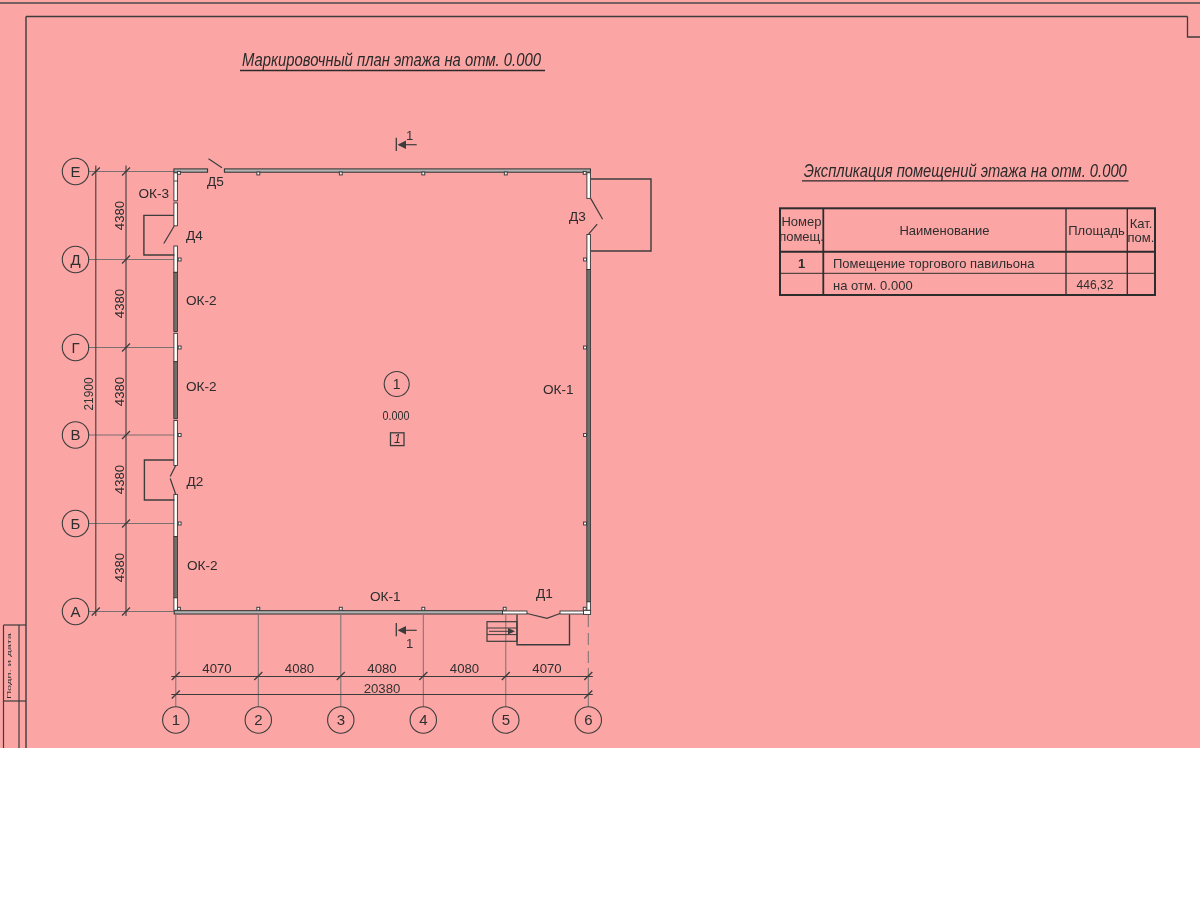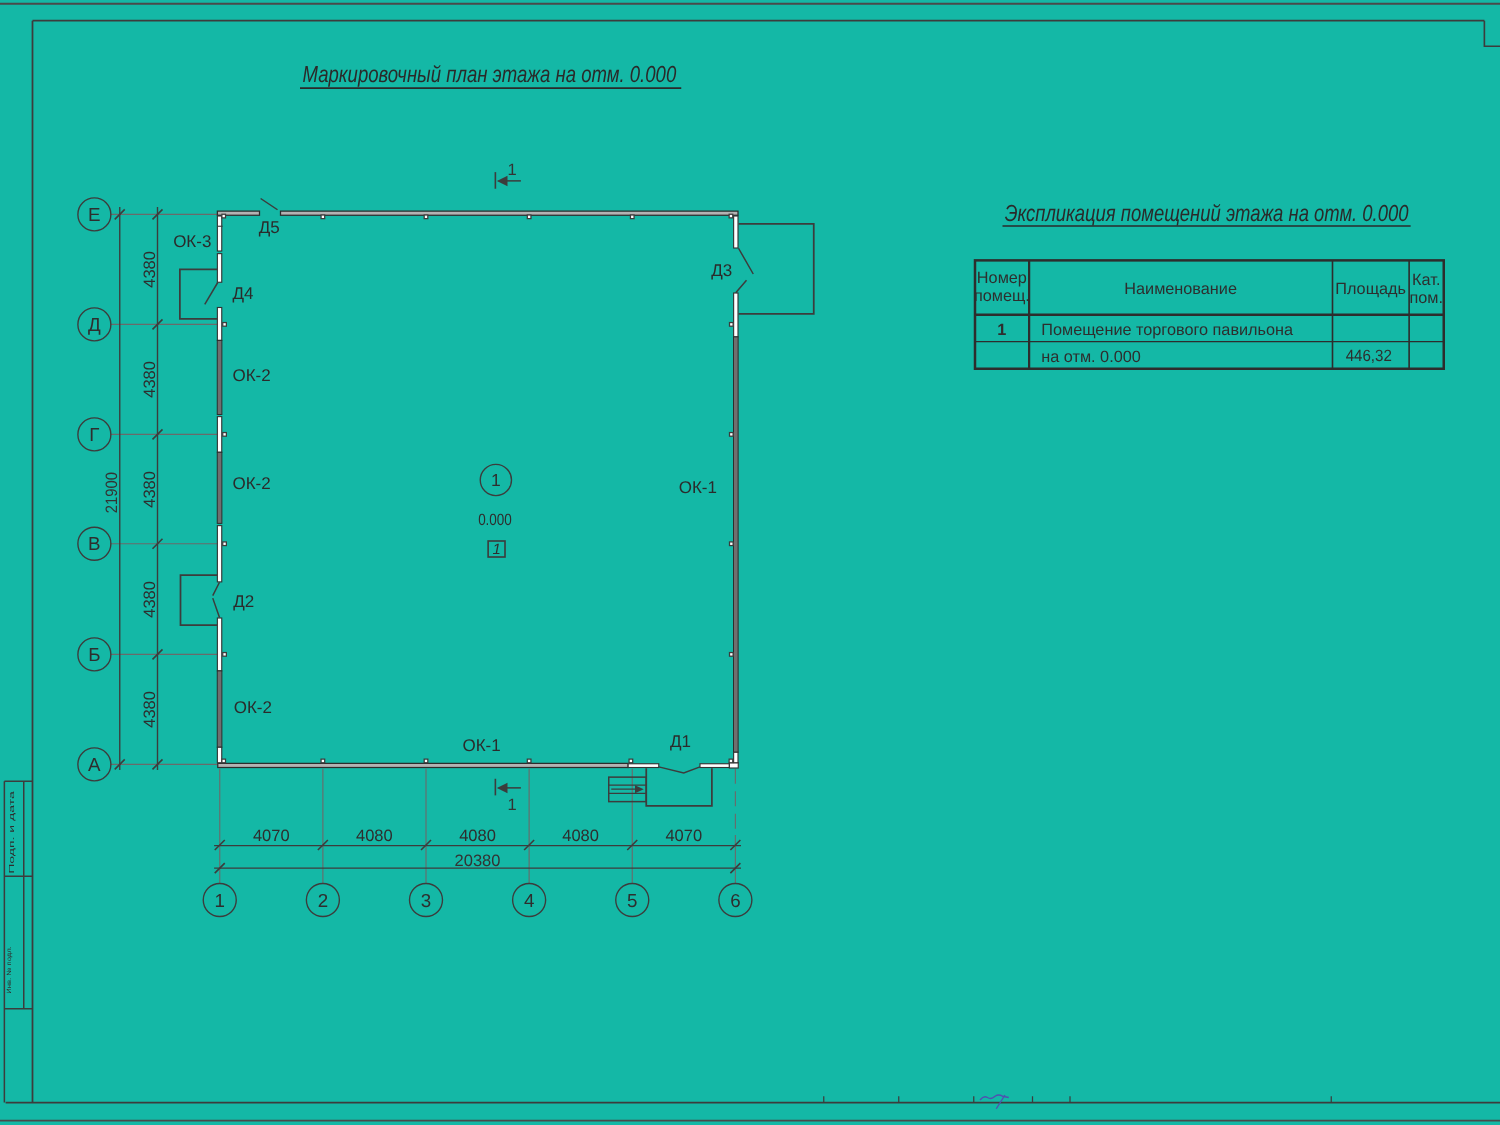--- a/index.html
+++ b/index.html
@@ -1,16 +1,16 @@
 <!DOCTYPE html>
 <html><head>
 <meta charset="utf-8">
 <style>
 html,body{margin:0;padding:0;background:#ffffff;}
-#sheet{position:relative;width:1200px;height:900px;background:#14b8a6;overflow:hidden;}
+#sheet{position:relative;width:1200px;height:748px;background:#fca5a5;overflow:hidden;}
 svg{position:absolute;top:0;left:0;}
 text{font-family:"Liberation Sans",sans-serif;fill:#2e2e2e;}
 .lbl{font-size:13.6px;fill:#2b2b2b;}
 .dim{font-size:13.2px;fill:#333;}
 .grid{font-size:15px;fill:#2b2b2b;}
 .ttl{font-size:18.5px;font-style:italic;font-weight:normal;fill:#2a2a2a;letter-spacing:0;}
 .tbl{font-size:13px;fill:#222;}
 </style>
 </head>
 <body>

